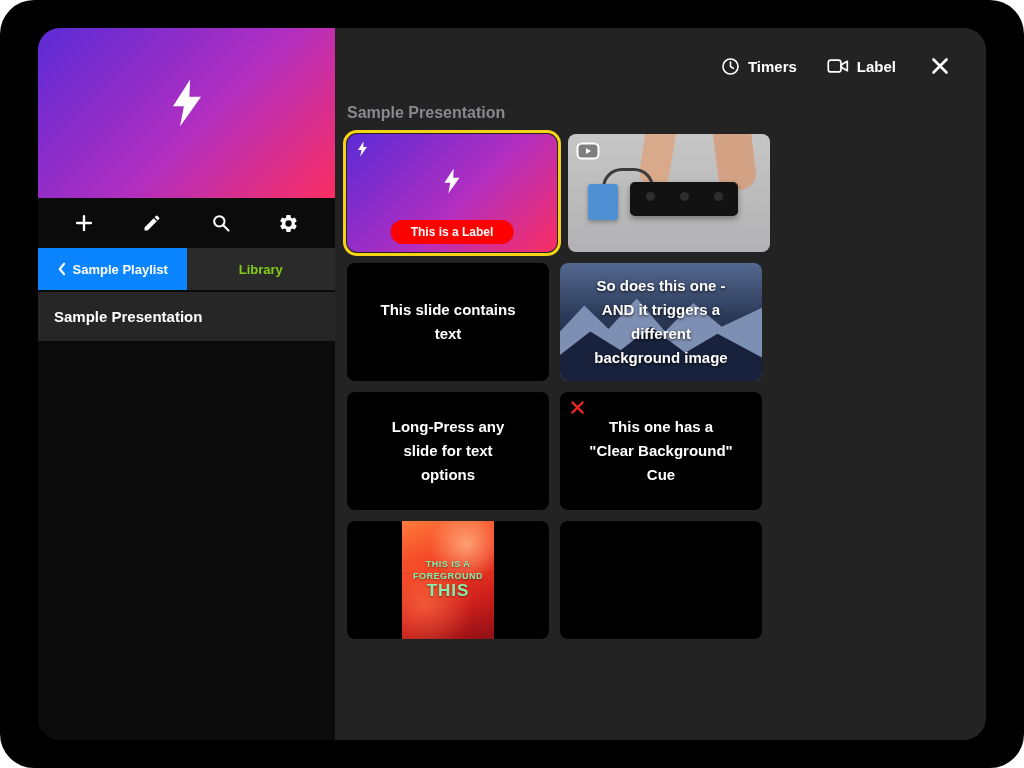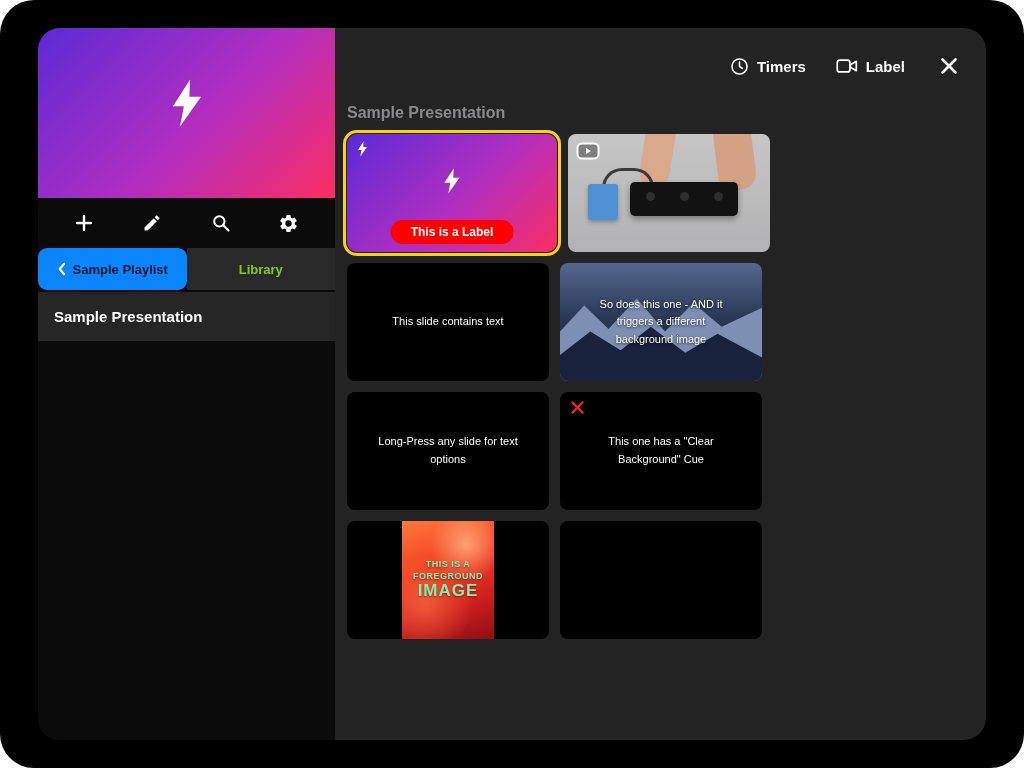--- a/index.html
+++ b/index.html
@@ -23,54 +23,54 @@
     background:linear-gradient(135deg,#5b2bd6 0%,#b22ec0 55%,#fb2e62 100%);
   }
   .preview .bolt { position:absolute; top:44%; left:50%; transform:translate(-50%,-50%); }
   .toolbar { height:50px; display:flex; align-items:center; justify-content:space-around; padding:0 12px; }
   .icon-btn { width:44px; height:36px; display:flex; align-items:center; justify-content:center; cursor:pointer; }
   .tabs { display:flex; height:42px; }
   .tab {
     flex:1; display:flex; align-items:center; justify-content:center; gap:7px;
     font-size:13px; font-weight:bold; color:#84cc16; background:#2a2a2a; cursor:pointer;
   }
-  .tab.active { background:var(--accent,#0a84ff); color:#0f172a;border-radius:9px; }
+  .tab.active { background:var(--accent,#0a84ff); color:#ffffff; }
   .list-item {
     height:49px; background:#262626; border-top:2px solid #0b0b0b;
     display:flex; align-items:center; padding-left:16px;
     color:#fff; font-size:15px; font-weight:bold; cursor:pointer;
   }
   .sidebar-rest { flex:1; background:#0b0b0b; }
 
   
   .main { flex:1; display:flex; flex-direction:column; position:relative; }
   .main-header {
     height:56px; display:flex; align-items:center; justify-content:flex-end;
-    gap:30px; padding:10px 23px 0 0;
+    gap:30px; padding:10px 32px 0 0;
   }
   .header-btn { display:flex; align-items:center; gap:8px; color:#fff; font-size:15px; font-weight:bold; cursor:pointer; }
   .close-btn { display:flex; align-items:center; justify-content:center; width:28px; height:28px; cursor:pointer; }
   .section-title { color:#8a8a8e; font-size:16px; font-weight:bold; margin:10px 0 6px 12px; }
   .grid { display:flex; flex-wrap:wrap; gap:11px; padding:6px 12px; align-content:flex-start; }
   .slide {
     width:202px; height:118px; border-radius:8px; background:#000;
     position:relative; overflow:hidden; cursor:pointer;
   }
   .slide.selected { outline:3px solid var(--selection,#f7d317); outline-offset:1px; border-radius:10px;padding-left:8px; }
   .slide-gradient { background:linear-gradient(135deg,#5b2bd6 0%,#b22ec0 55%,#fb2e62 100%); }
   .bolt-mini { position:absolute; top:7px; left:9px; }
   .bolt-mid { position:absolute; top:40%; left:50%; transform:translate(-50%,-50%); }
   .slide-label {
     position:absolute; bottom:8px; left:50%; transform:translateX(-50%);
     background:var(--label_red,#ff0000); color:#fff; font-size:12px; font-weight:bold;
     padding:5px 20px; border-radius:14px; white-space:nowrap;
   }
   .slide-text {
     position:absolute; inset:0; display:flex; align-items:center; justify-content:center;
-    text-align:center; color:#fff; font-size:11px; font-weight:normal;
+    text-align:center; color:#fff; font-size:15px; font-weight:bold;
     padding:0 28px; line-height:1.6;
   }
 
   
   .video-scene { background:linear-gradient(180deg,#c6c6c6 0%,#b2b2b4 100%); }
   .vs-hand-l { position:absolute; left:74px; top:-6px; width:30px; height:58px; background:#d8a98b; border-radius:0 0 13px 13px; transform:rotate(9deg); }
   .vs-hand-r { position:absolute; left:148px; top:-8px; width:38px; height:64px; background:#d3a285; border-radius:0 0 15px 15px; transform:rotate(-7deg); }
   .vs-device { position:absolute; left:62px; top:48px; width:108px; height:34px; background:#121212; border-radius:5px; box-shadow:0 3px 6px rgba(0,0,0,.35); }
   .vs-knob { position:absolute; top:10px; width:9px; height:9px; border-radius:50%; background:#2e2e2e; }
   .vs-blue { position:absolute; left:20px; top:50px; width:30px; height:36px; background:#4f8fd4; border-radius:3px; box-shadow:0 2px 4px rgba(0,0,0,.3); }
@@ -267,21 +267,21 @@
               </svg>
           </span>
           <div class="slide-text">This one has a "Clear Background" Cue</div>
         </div>
 
         <div class="slide">
           <div class="fg-image"></div>
           <div class="fg-text">
             <div class="fg-line-sm">THIS IS A</div>
             <div class="fg-line-sm">FOREGROUND</div>
-            <div class="fg-line-lg">IMAGE</div>
+            <div class="fg-line-lg">THIS</div>
           </div>
         </div>
 
         <div class="slide"></div>
 
       </div>
     </div>
 
   </div>
 </div>

